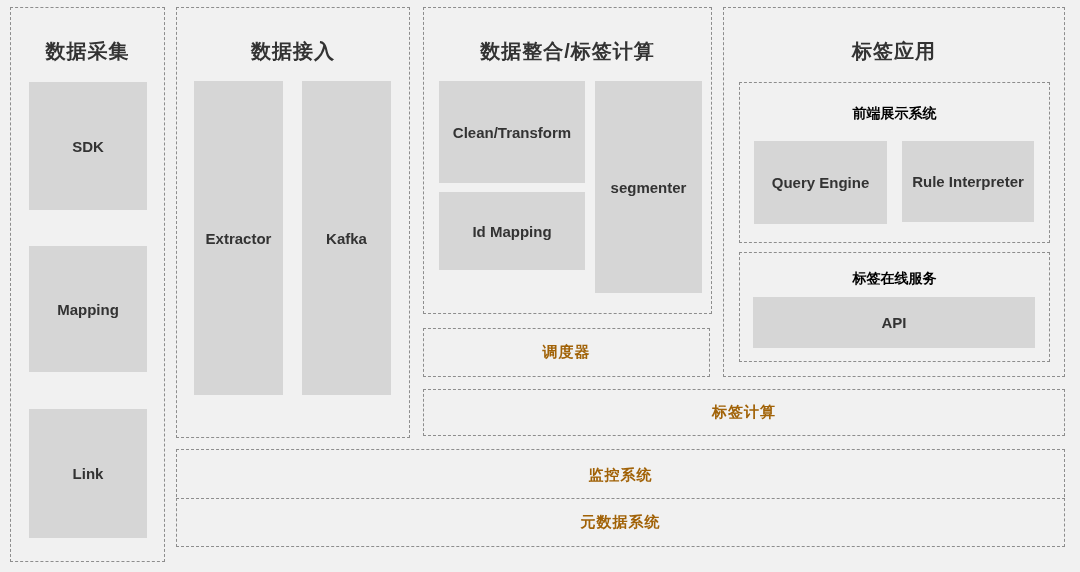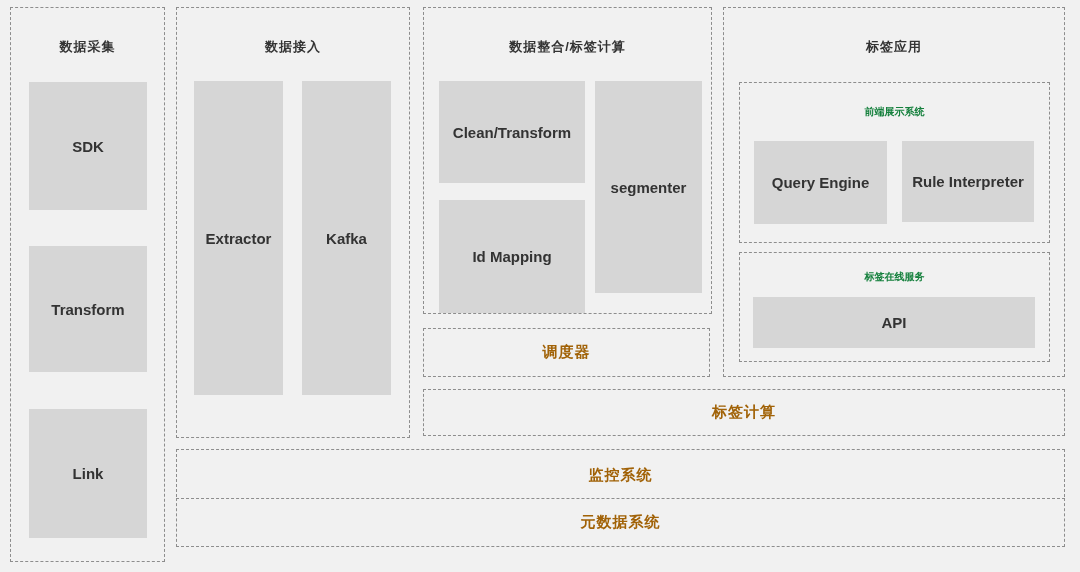--- a/index.html
+++ b/index.html
@@ -28,31 +28,31 @@
     font-size: 15px;
     color: #333333;
     text-align: center;
   }
   .section-title {
     position: absolute;
     left: 0; right: 0;
     top: 30px;
     text-align: center;
     font-weight: bold;
-    font-size: 13px;
+    font-size: 20px;
     letter-spacing: 1px;
     color: #333333;
   }
   .sub-title {
     position: absolute;
     left: 0; right: 0;
     text-align: center;
     font-weight: bold;
-    font-size: 10px;
-    color: #15803d;
+    font-size: 14px;
+    color: #000000;
   }
   .bar-label {
     width: 100%; height: 100%;
     display: flex;
     align-items: center;
     justify-content: center;
     font-weight: bold;
     font-size: 15px;
     letter-spacing: 1px;
     color: #a16207;
@@ -63,21 +63,21 @@
 
 <div id="canvas">
 
   <div class="dashed" style="left:10px; top:7px; width:155px; height:555px;">
     <div class="section-title">数据采集</div>
   </div>
   <div class="solid" style="left:29px; top:82px; width:118px; height:128px;">
     <span>SDK</span>
   </div>
   <div class="solid" style="left:29px; top:246px; width:118px; height:126px;">
-    <span>Transform</span>
+    <span>Mapping</span>
   </div>
   <div class="solid" style="left:29px; top:409px; width:118px; height:129px;">
     <span>Link</span>
   </div>
 
   <div class="dashed" style="left:176px; top:7px; width:234px; height:431px;">
     <div class="section-title">数据接入</div>
   </div>
   <div class="solid" style="left:194px; top:81px; width:89px; height:314px;">
     <span>Extractor</span>
@@ -85,21 +85,21 @@
   <div class="solid" style="left:302px; top:81px; width:89px; height:314px;">
     <span>Kafka</span>
   </div>
 
   <div class="dashed" style="left:423px; top:7px; width:289px; height:307px;">
     <div class="section-title">数据整合/标签计算</div>
   </div>
   <div class="solid" style="left:439px; top:81px; width:146px; height:102px;">
     <span>Clean/Transform</span>
   </div>
-  <div class="solid" style="left:439px; top:200px; width:146px; height:113px;">
+  <div class="solid" style="left:439px; top:192px; width:146px; height:78px;">
     <span>Id Mapping</span>
   </div>
   <div class="solid" style="left:595px; top:81px; width:107px; height:212px;">
     <span>segmenter</span>
   </div>
 
   <div class="dashed" style="left:423px; top:328px; width:287px; height:49px;">
     <div class="bar-label">调度器</div>
   </div>
 

